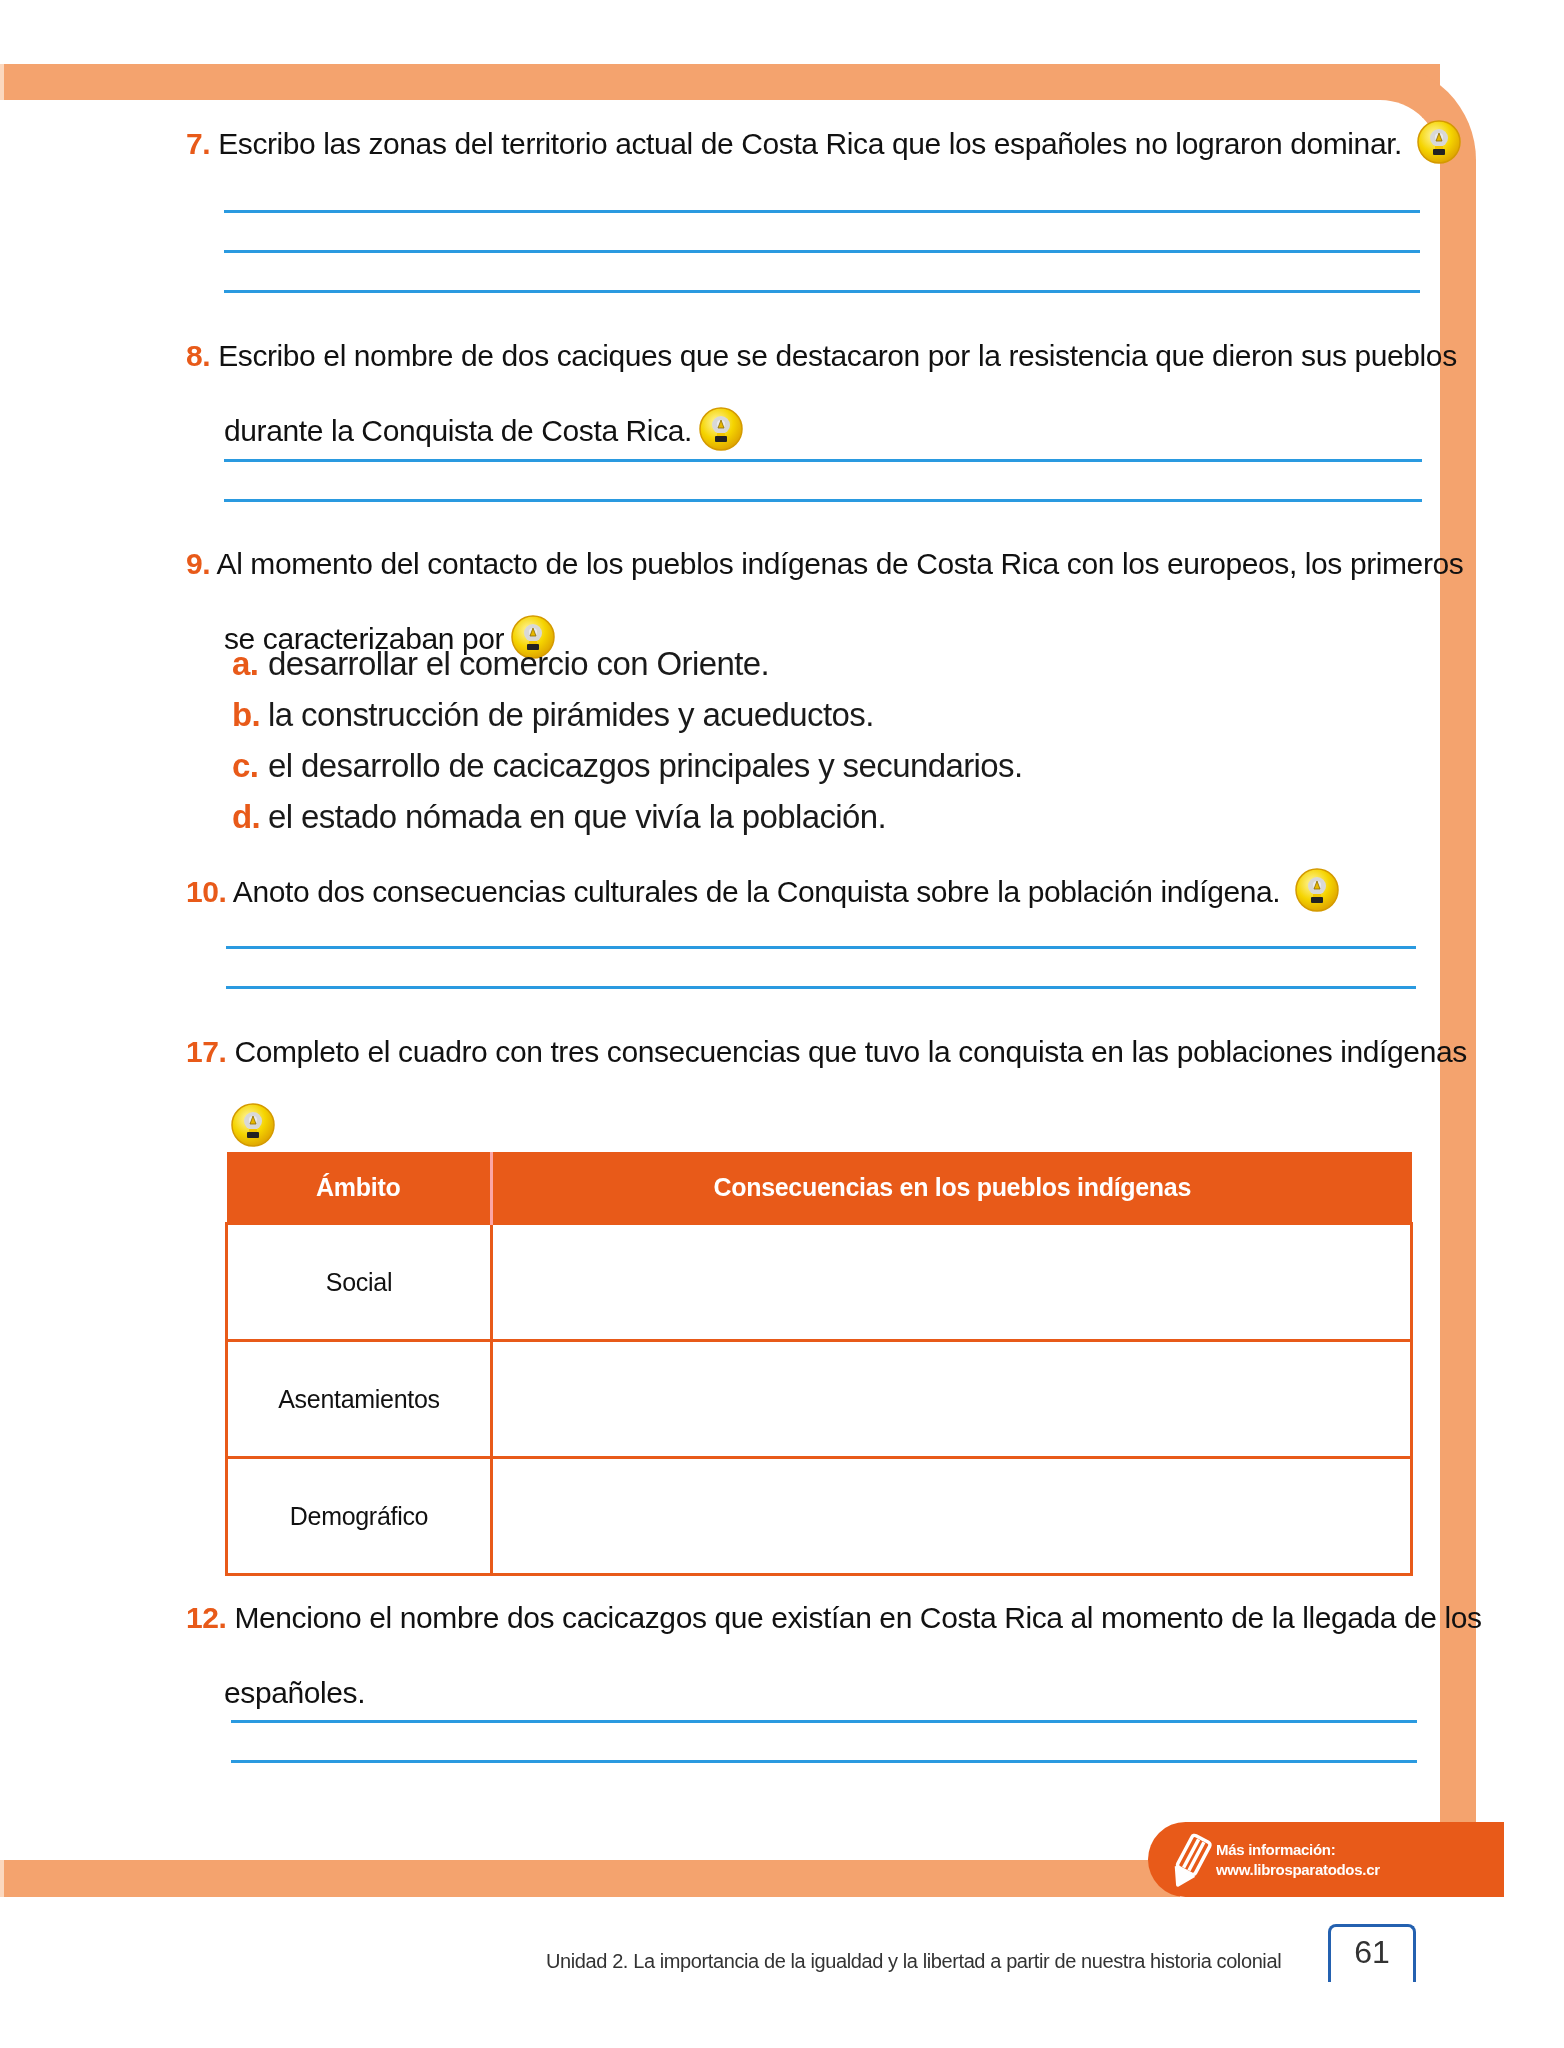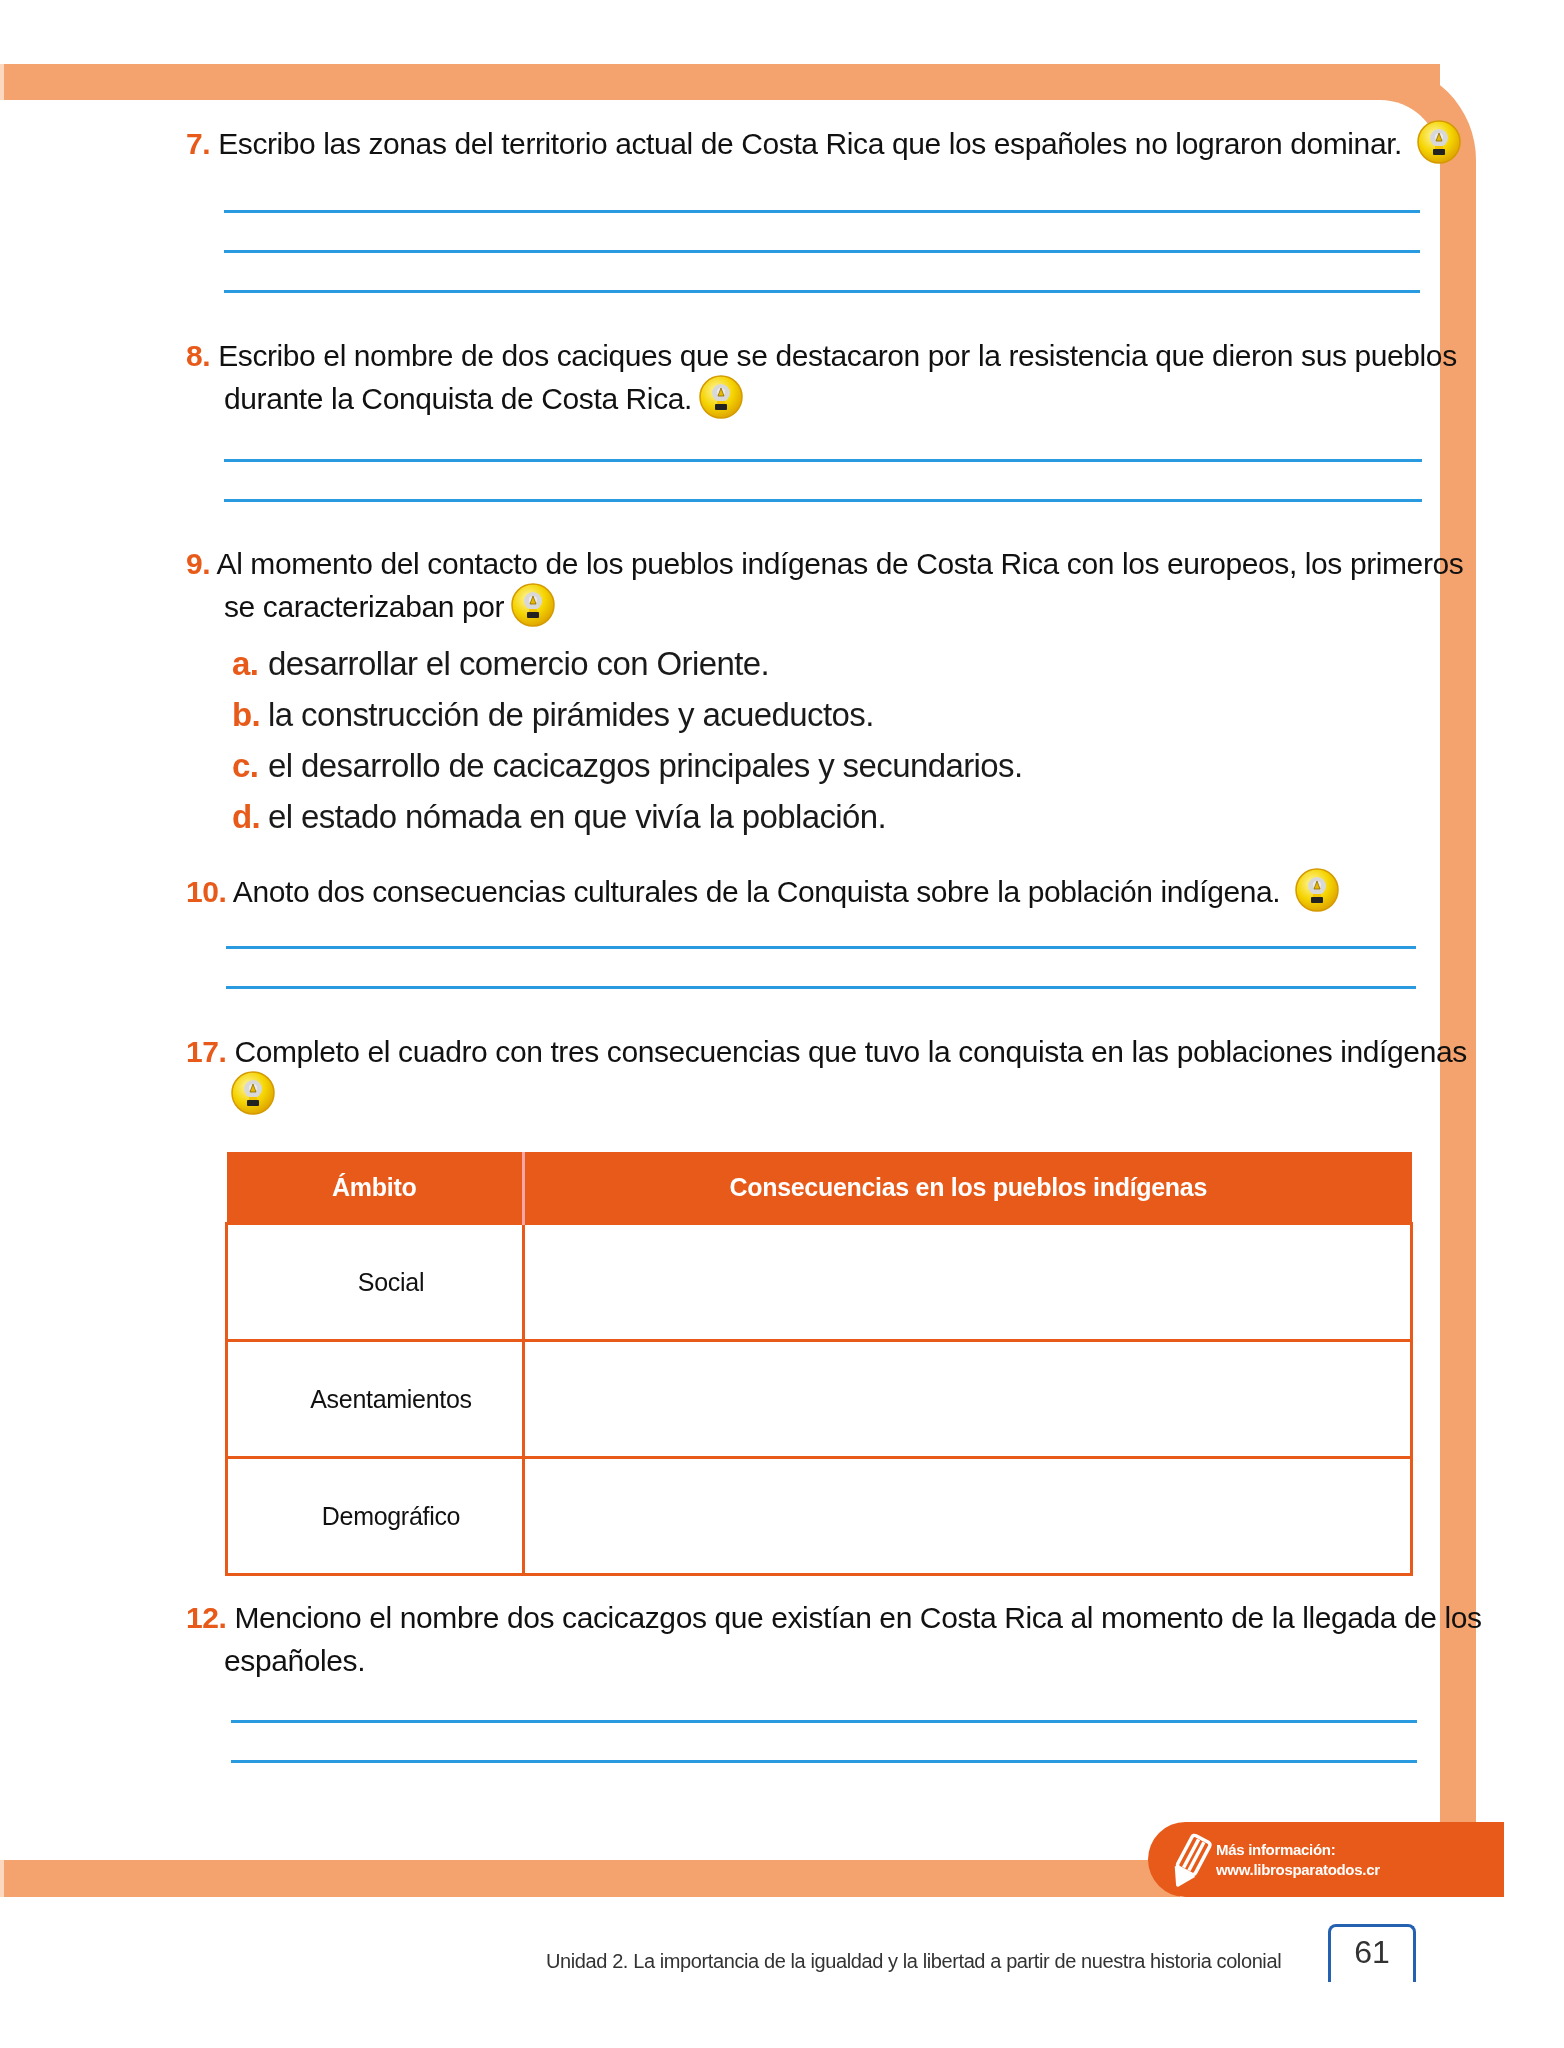--- a/index.html
+++ b/index.html
@@ -38,42 +38,42 @@
   }
   .pencil-icon { position:absolute; left:18px; top:10px; width:48px; height:60px; }
   .info-text {
     position:absolute; left:68px; top:18px; color:#fff;
     font-weight:bold; font-size:15px; line-height:20px; letter-spacing:-0.3px;
   }
 
   .q { position:absolute; left:186px; font-size:30px; line-height:43px; letter-spacing:-0.4px; }
   .q .num { color:#E85A19; font-weight:bold; display:inline-block; }
   .q .text { color:#111; }
-  .q .cont { display:block; padding-left:38px; }
+  .q .cont { display:block; padding-left:38px;margin-top:32px; }
   .bulb-icon { display:inline-block; width:46px; height:46px; vertical-align:middle; margin-left:6px; margin-top:-8px; }
 
   .line { position:absolute; height:3px; background:#2A9AE0; }
 
   .opt { position:absolute; left:232px; font-size:33px; line-height:40px; letter-spacing:-0.6px; }
   .opt .letter { color:#E85A19; font-weight:bold; display:inline-block; width:36px; }
 
   .table {
     position:absolute; left:225px; top:1152px; width:1188px;
     border-collapse:collapse;
   }
   .table th {
     background:#E85A19; color:#fff; font-weight:bold; font-size:25px;
     height:70px; padding:0; letter-spacing:-0.3px;
   }
   .table th.c1 { width:262px; border-right:3px solid #fca5a5; }
   .table td {
     border:3px solid #E85A19; height:114px; padding:0; font-size:25px;
     text-align:center; color:#111; letter-spacing:-0.3px;
   }
-  .table td.c1 { width:262px;padding-left:32px; }
+  .table td.c1 { width:262px; }
 
   .footer-text {
     position:absolute; left:546px; top:1950px; font-size:20px; color:#333;
     letter-spacing:-0.4px;
   }
   .page-box {
     position:absolute; left:1328px; top:1924px; width:88px; height:58px;
     border:3px solid #2461B0; border-bottom:none; border-top-left-radius:8px; border-top-right-radius:8px;
     box-sizing:border-box; text-align:center;
   }

